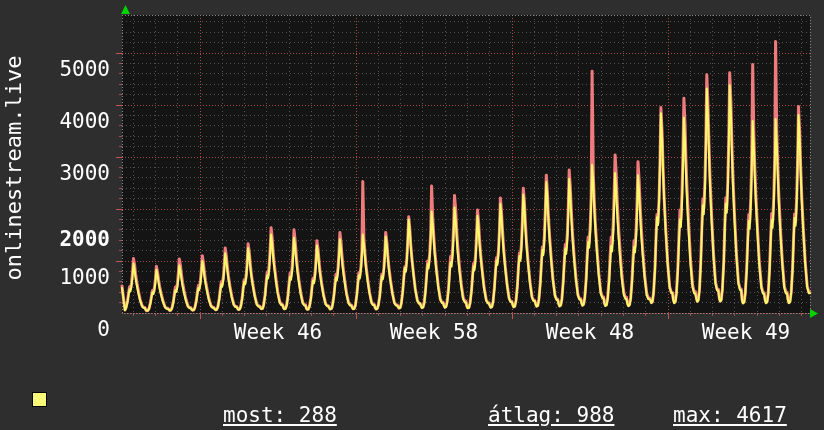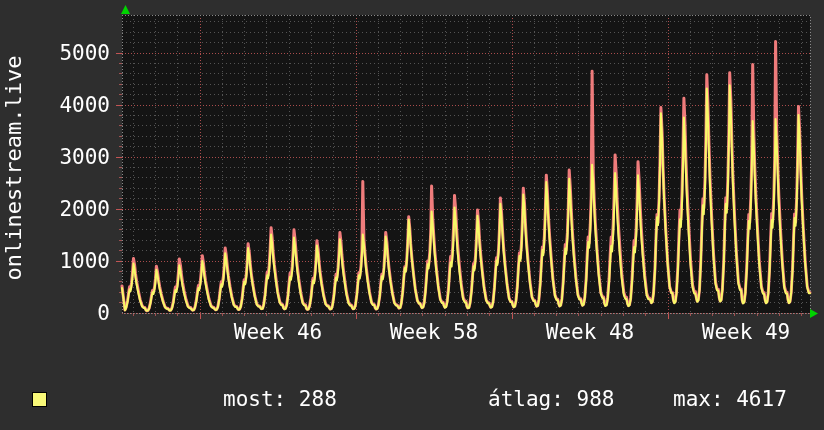--- a/index.html
+++ b/index.html
@@ -12,38 +12,38 @@
   }
   .graph{position:relative;width:824px;height:430px;}
   #chart-svg{position:absolute;left:0;top:0;}
   .vtitle{
     position:absolute;left:-122px;top:155px;width:272px;height:26px;
     transform:rotate(-90deg);
     font-size:22px;line-height:26px;text-align:center;white-space:nowrap;
   }
   .ylab{
     position:absolute;left:20px;width:90px;height:24px;
-    font-size:21px;line-height:24px;text-align:right;
+    font-size:21px;line-height:24px;text-align:right;margin-top:16px;
   }
   .xlab{
     position:absolute;top:320px;width:160px;height:24px;
     font-size:21px;line-height:24px;text-align:center;white-space:nowrap;
   }
   .legend-row{position:absolute;left:0;width:824px;height:26px;}
   .sw{
     position:absolute;left:32px;width:13px;height:13px;
     border:1px solid #000;
   }
   .legend-label{
     position:absolute;left:58px;top:0;
     font-size:21px;line-height:24px;white-space:nowrap;
   }
   .stat{
-    position:absolute;top:0;
-    font-size:21px;line-height:24px;white-space:nowrap;
+    position:absolute;top:16px;
+    font-size:21px;line-height:24px;white-space:nowrap;text-decoration:underline;
   }
   
   .gmin{stroke:#545454;stroke-width:1;stroke-dasharray:1 3;}
   .gmaj{stroke:#a94c4c;stroke-width:1;stroke-dasharray:1 2;}
   .frame{stroke:#8a8a8a;stroke-width:1;stroke-dasharray:1 2;fill:none;}
   .tmin{stroke:#9c5050;stroke-width:1;}
   .tmaj{stroke:#c25454;stroke-width:1;}
 </style>
 </head>
 <body>
@@ -176,21 +176,21 @@
       <path d="M121 14 L130 14 L125.5 5 Z" fill="#00d400"></path>
       <path d="M810 309 L810 318 L818 313.5 Z" fill="#00d400"></path>
     </svg>
 
   <div class="vtitle">onlinestream.live</div>
 
   <div id="ylabels">
       <div class="ylab" style="top: 41px;">5000</div>
       <div class="ylab" style="top: 93px;">4000</div>
       <div class="ylab" style="top: 145px;">3000</div>
-      <div class="ylab" style="top: 197px;">2000</div>
+      <div class="ylab" style="top: 211px; font-weight: bold;">2000</div>
       <div class="ylab" style="top: 249px;">1000</div>
       <div class="ylab" style="top: 301px;">0</div>
     </div>
   <div id="xlabels">
       <div class="xlab" style="left: 198px;">Week 46</div>
       <div class="xlab" style="left: 354px;">Week 58</div>
       <div class="xlab" style="left: 510px;">Week 48</div>
       <div class="xlab" style="left: 666px;">Week 49</div>
     </div>
 

